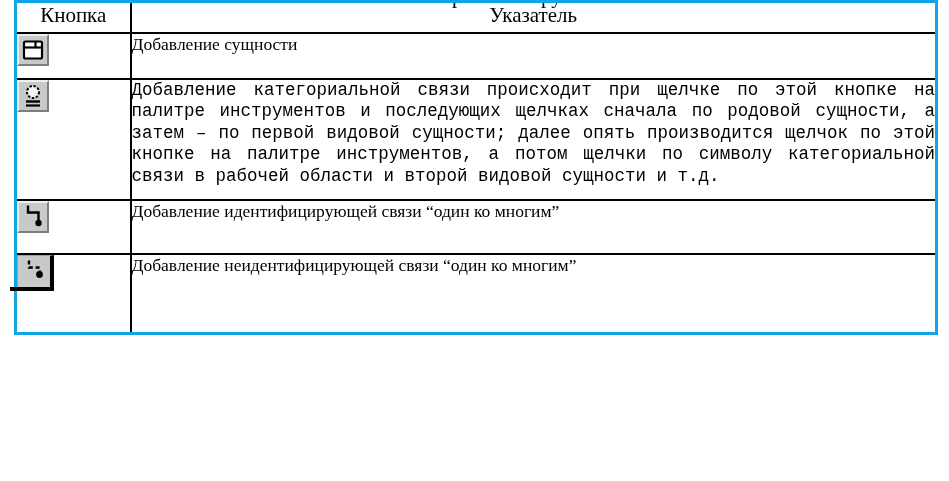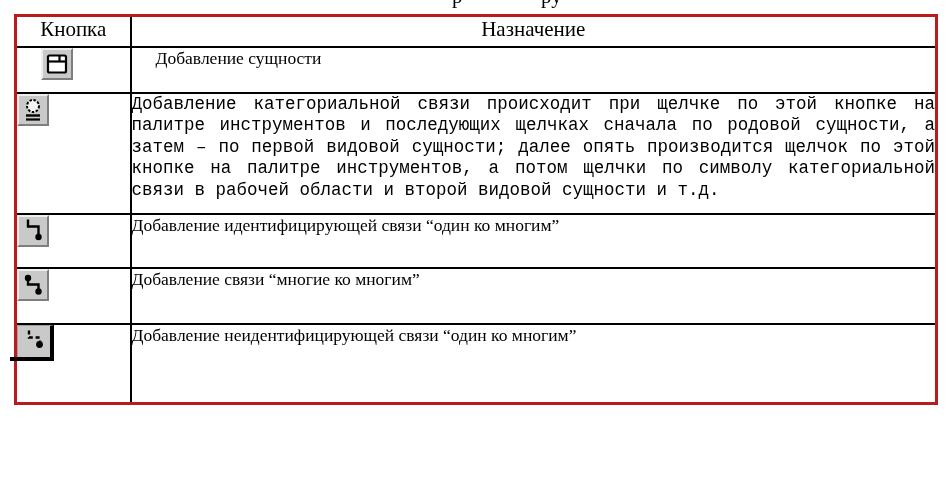--- a/index.html
+++ b/index.html
@@ -19,25 +19,25 @@
   }
   .caption-clip span {
     position: absolute; top: -16px;
     font-size: 21px; line-height: 24px;
     color: #000;
   }
   .frag1 { left: 452px; }
   .frag2 { left: 541px; }
 
   table.main {
-    position: absolute; left: 14px; top: 14px;
+    position: absolute; left: 14px; top: 0;
     border-collapse: collapse;
     table-layout: fixed;
     width: 921px;
-    border: 3px solid #b91c1c;
+    border: 3px solid #0ea5e9;
   }
   table.main td, table.main th {
     border: 2px solid #000;
     padding: 0;
     vertical-align: top;
     box-sizing: border-box;
   }
   col.c-btn { width: 115px; }
   col.c-desc { width: 806px; }
 
@@ -50,21 +50,21 @@
     padding: 1px 0 3px 0;
   }
   td.icon-cell { padding: 8px 0 0 15px; }
   td.desc-cell {
     font-size: 17.5px;
     line-height: 21.5px;
     padding: 6px 10px 4px 12px;
     text-align: justify;
   }
   tr.r1 td { height: 58px; }
-  tr.r2 td { height: 46px; padding-left: 24px; }
+  tr.r2 td { height: 46px; }
   tr.r3 td { height: 121px; font-family: Liberation Mono, monospace; }
   tr.r4 td { height: 54px; }
   tr.r5 td { height: 56px; }
   tr.r6 td { height: 80px; }
 
   
   .tool-btn {
     position: relative;
     box-sizing: border-box;
     width: 32px; height: 32px;
@@ -108,21 +108,21 @@
   </div>
 
   <table class="main">
     <colgroup>
         <col class="c-btn">
         <col class="c-desc">
       </colgroup>
     <tbody>
         <tr>
       <th class="hdr">Кнопка</th>
-      <th class="hdr">Назначение</th>
+      <th class="hdr">Указатель</th>
     </tr>
 
 
     <tr class="r2">
       <td class="icon-cell">
         <div class="tool-btn btn-raised">
           <span>
             <svg width="28" height="28" viewBox="0 0 28 28">
               <rect x="5" y="5.5" width="18" height="17" rx="1.5" fill="#ffffff" stroke="#000" stroke-width="2.2"></rect>
               <line x1="5" y1="11.5" x2="23" y2="11.5" stroke="#000" stroke-width="2.2"></line>
@@ -156,34 +156,20 @@
             <svg width="28" height="28" viewBox="0 0 28 28">
               <path d="M9 2.5 V9.5 H19.5 V18.5" fill="none" stroke="#000" stroke-width="2.4"></path>
               <circle cx="19.5" cy="20" r="3.2" fill="#000"></circle>
             </svg>
           </span>
         </div>
       </td>
       <td class="desc-cell">Добавление идентифицирующей связи “один ко многим”</td>
     </tr>
 
-    <tr class="r5">
-      <td class="icon-cell">
-        <div class="tool-btn btn-raised">
-          <span>
-            <svg width="28" height="28" viewBox="0 0 28 28">
-              <circle cx="9" cy="7" r="3.2" fill="#000"></circle>
-              <path d="M9 7 V13.5 H19.5 V19.5" fill="none" stroke="#000" stroke-width="2.4"></path>
-              <circle cx="19.5" cy="20.5" r="3.2" fill="#000"></circle>
-            </svg>
-          </span>
-        </div>
-      </td>
-      <td class="desc-cell">Добавление связи “многие ко многим”</td>
-    </tr>
 
     <tr class="r6">
       <td class="icon-cell">
         <div class="tool-btn btn-shadowed">
           <span>
             <svg width="28" height="28" viewBox="0 0 28 28">
               <path d="M9 3.5 V10.5 H20 V13.5" fill="none" stroke="#000" stroke-width="2.4" stroke-dasharray="4 2.8"></path>
               <circle cx="19.5" cy="17.5" r="3.4" fill="#000"></circle>
             </svg>
           </span>

